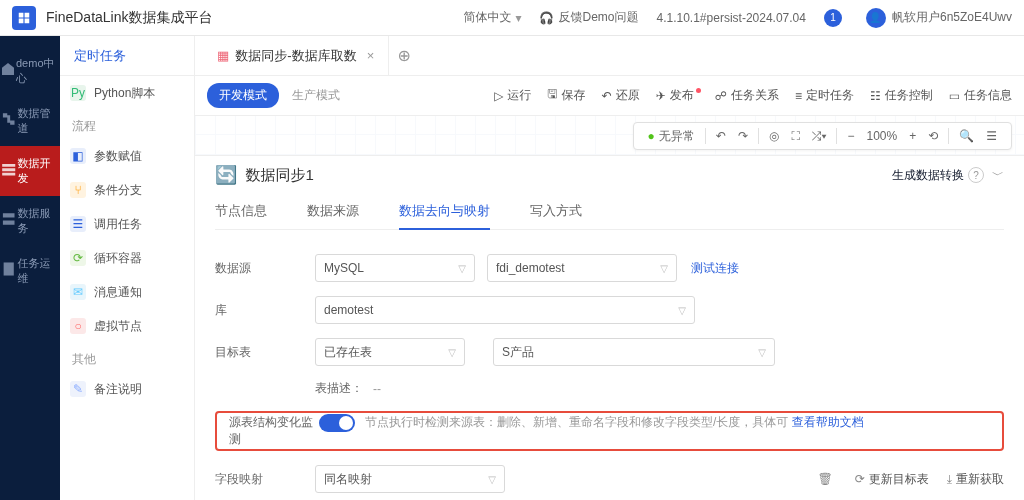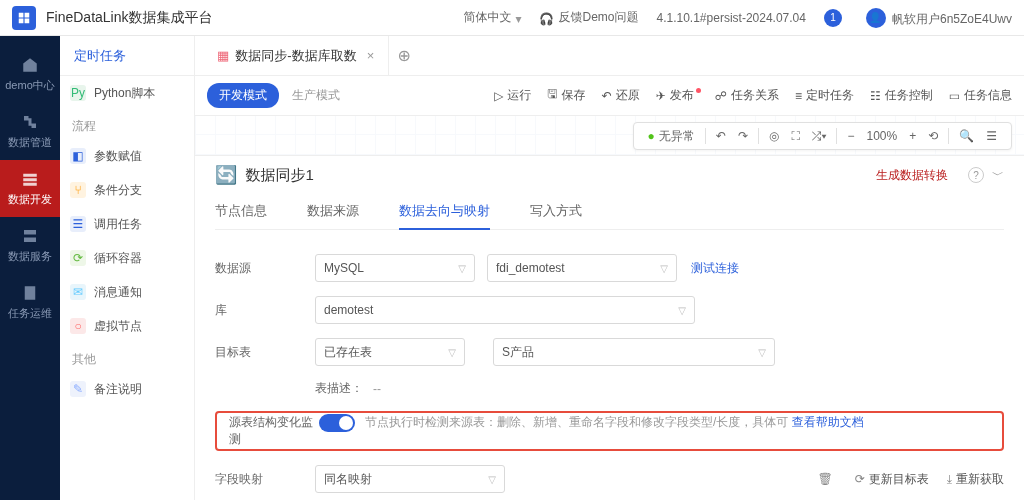--- a/index.html
+++ b/index.html
@@ -1,25 +1,25 @@
 <!DOCTYPE html>
 <html><head>
 <meta charset="utf-8">
 <style>
 *{box-sizing:border-box;margin:0;padding:0;font-family:-apple-system,"PingFang SC","Microsoft YaHei",sans-serif}
 body{width:1024px;height:500px;overflow:hidden;background:#fff;font-size:12px;color:#333}
 .top{height:36px;background:#fff;border-bottom:1px solid #e8e8e8;display:flex;align-items:center;padding:0 12px}
 .logo{width:24px;height:24px;background:#2c60db;border-radius:4px;display:flex;align-items:center;justify-content:center;color:#fff;font-size:14px;margin-right:10px}
 .title{font-size:14px;color:#333;flex:0 0 auto}
 .tspace{flex:1}
-.titem{display:flex;align-items:flex-end;margin-left:18px;color:#666;font-size:12px;cursor:pointer}
+.titem{display:flex;align-items:center;margin-left:18px;color:#666;font-size:12px;cursor:pointer}
 .notif{width:18px;height:18px;border-radius:50%;background:#2c60db;color:#fff;display:flex;align-items:center;justify-content:center;font-size:10px;margin-right:6px}
 .body{display:flex;height:464px}
 .rail{width:60px;background:#0b1e3d;display:flex;flex-direction:column;align-items:center;padding-top:10px;color:#8a9ab5}
-.ritm{width:60px;display:flex;flex-direction:column;align-items:center;padding:10px 0;font-size:11px;cursor:pointer}
+.ritm{width:60px;display:flex;flex-direction:row;align-items:center;padding:10px 0;font-size:11px;cursor:pointer}
 .ritm.active{background:#b91c1c;color:#fff}
 .ritm .ri{width:18px;height:18px;margin-bottom:4px;opacity:.8}
 .side{width:135px;border-right:1px solid #eee;background:#fff;overflow:hidden}
 .tabs2{height:40px;display:flex;align-items:center;border-bottom:1px solid #eee}
 .tab2{padding:0 14px;height:40px;display:flex;align-items:center;color:#666;font-size:13px;cursor:pointer}
 .tab2.on{color:#2c60db}
 .grp{padding:8px 12px 4px;color:#999;font-size:12px}
 .sitm{height:34px;display:flex;align-items:center;padding:0 10px;color:#555;cursor:pointer;font-size:12px}
 .sitm .si{width:16px;height:16px;margin-right:8px;border-radius:3px;display:flex;align-items:center;justify-content:center}
 .main{flex:1;display:flex;flex-direction:column;overflow:hidden}
@@ -37,21 +37,21 @@
 .dot{width:5px;height:5px;border-radius:50%;background:#f56;position:relative;top:-5px;left:2px}
 .canvas{height:40px;background:repeating-linear-gradient(0deg,#f7f9fc,#f7f9fc 1px,transparent 1px,transparent 20px),repeating-linear-gradient(90deg,#f7f9fc,#f7f9fc 1px,transparent 1px,transparent 20px);border-bottom:1px solid #eee;position:relative;display:flex;justify-content:flex-end;align-items:flex-start;padding:6px 12px}
 .ftb{background:#fff;border:1px solid #e0e0e0;border-radius:4px;height:28px;display:flex;align-items:center;padding:0 8px;box-shadow:0 1px 3px rgba(0,0,0,.05)}
 .ftb .fi{margin:0 6px;color:#666;cursor:pointer;display:flex;align-items:center;font-size:12px}
 .ftb .sep{width:1px;height:16px;background:#e0e0e0;margin:0 4px}
 .ok{color:#52c41a;margin-right:4px}
 .panel{flex:1;padding:8px 20px 0;overflow:hidden}
 .phd{display:flex;align-items:center;margin-bottom:8px}
 .phd .pic{color:#2c60db;margin-right:8px;font-size:18px}
 .phd .pt{font-size:15px;font-weight:500;flex:1}
-.phd .gen{color:#b91c1c;cursor:pointer;margin-right:20px}
+.phd .gen{color:#0f172a;cursor:pointer;margin-right:4px}
 .phd .q{width:16px;height:16px;border:1px solid #ccc;border-radius:50%;display:flex;align-items:center;justify-content:center;color:#999;font-size:10px;margin-right:8px}
 .ptabs{display:flex;border-bottom:1px solid #eee;margin-bottom:24px}
 .ptab{padding:8px 0;margin-right:40px;color:#666;cursor:pointer;font-size:13px}
 .ptab.on{color:#2c60db;border-bottom:2px solid #2c60db;margin-bottom:-1px}
 .row{display:flex;align-items:center;margin-bottom:14px;font-size:12px}
 .lbl{width:100px;color:#666}
 .sel{border:1px solid #d9d9d9;border-radius:3px;height:28px;display:flex;align-items:center;padding:0 8px;color:#555;min-width:150px;cursor:pointer;justify-content:space-between}
 .sel .arr{color:#bbb;font-size:10px}
 .sel.w1{width:160px;margin-right:12px}
 .sel.w2{width:190px}

